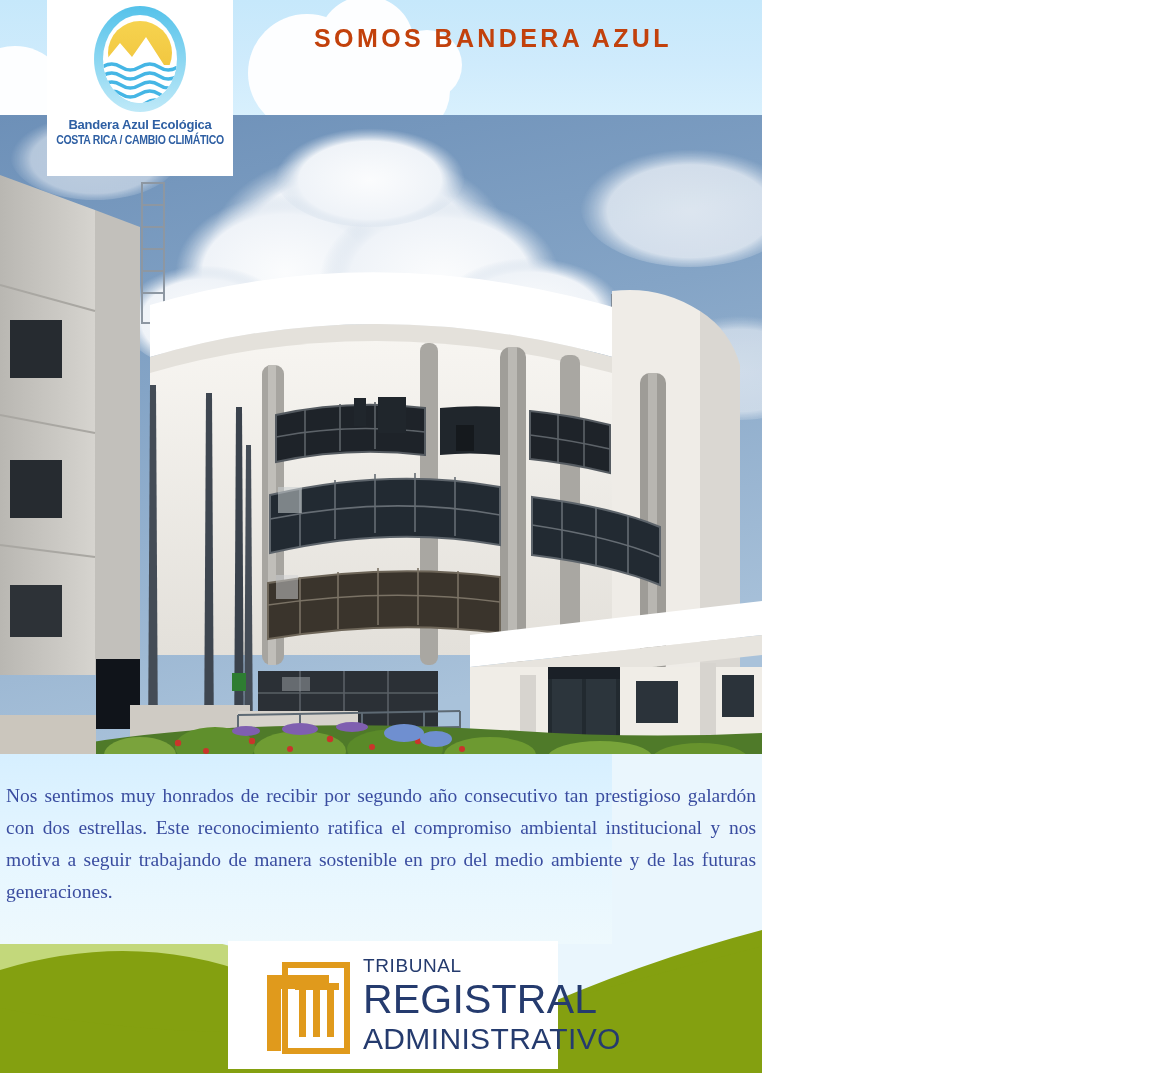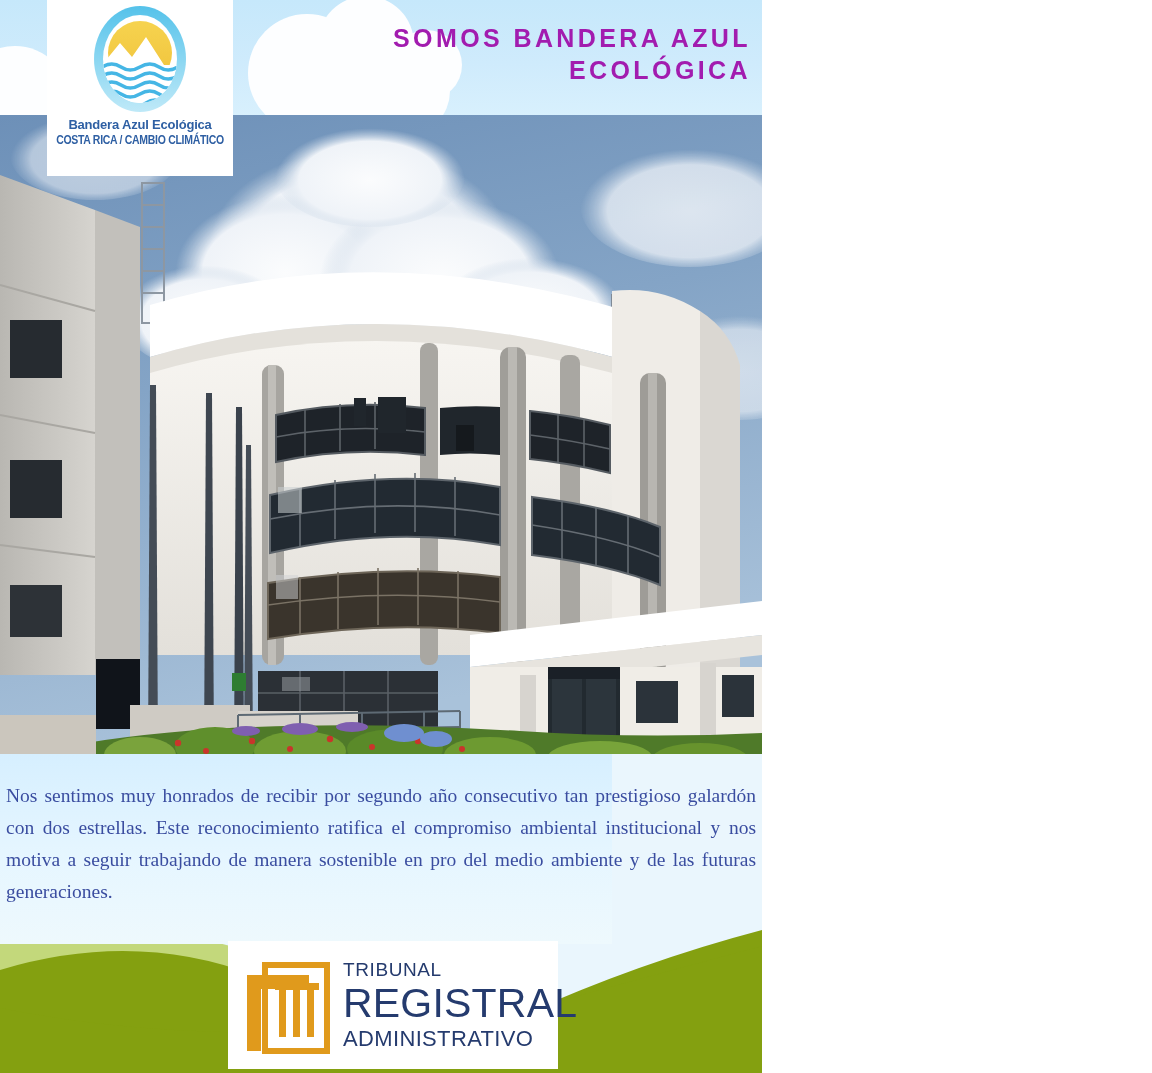--- a/index.html
+++ b/index.html
@@ -11,23 +11,23 @@
   .header{position:absolute;left:0;top:0;width:762px;height:116px;
           background:linear-gradient(180deg,#c6e8fb 0%,#cfebfc 55%,#d8f0fd 100%);overflow:hidden;}
   .cloud{position:absolute;background:#fdfeff;border-radius:50%;}
   .c1{left:248px;top:14px;width:118px;height:118px;}
   .c2{left:318px;top:-4px;width:96px;height:96px;}
   .c3{left:300px;top:46px;width:150px;height:90px;border-radius:60px;}
   .c4{left:392px;top:30px;width:70px;height:70px;}
   .c5{left:-40px;top:46px;width:110px;height:110px;}
   .c6{left:12px;top:68px;width:80px;height:80px;}
 
-  .header-title{position:absolute;left:235px;top:22px;width:516px;text-align:right;
+  .header-title{position:absolute;left:235px;top:22px;width:516px;text-align:center;
                 font-family:"Liberation Sans",sans-serif;font-weight:bold;font-size:25px;
-                letter-spacing:3.4px;line-height:1.28;color:#a21caf;z-index:4;}
+                letter-spacing:3.4px;line-height:1.28;color:#c2410c;z-index:4;}
 
   
   .photo{position:absolute;left:0;top:115px;width:762px;height:639px;overflow:hidden;background:#8ea9c6;}
 
   
   .logo-card{position:absolute;left:47px;top:-2px;width:186px;height:178px;background:#ffffff;z-index:12;
              display:flex;flex-direction:column;align-items:center;justify-content:flex-start;padding-top:5px;box-sizing:border-box;}
   .bae-mark{width:104px;height:112px;}
   .bae-name{font-family:"Liberation Sans",sans-serif;font-weight:bold;font-size:13px;color:#2e5fa3;
             letter-spacing:-0.2px;margin-top:2px;white-space:nowrap;}
@@ -39,43 +39,42 @@
              background:linear-gradient(180deg,#d6efff 0%,#e6f6ff 55%,#eef9fd 100%);z-index:6;}
   .body-text{position:absolute;left:6px;top:6px;width:750px;color:#3a4da0;
              font-family:"Liberation Serif",serif;font-size:19.5px;line-height:32px;
              text-align:justify;text-justify:inter-word;}
 
   
   .waves{position:absolute;left:0;top:900px;width:762px;height:173px;z-index:5;}
 
   
   .tra-card{position:absolute;left:228px;top:941px;width:330px;height:128px;background:#ffffff;z-index:14;
-            display:flex;align-items:center;padding-left:9px;box-sizing:border-box;}
+            display:flex;align-items:center;padding-left:29px;box-sizing:border-box;}
   .tra-mark{width:96px;height:100px;flex:0 0 auto;}
   .tra-text{margin-left:10px;font-family:"Liberation Sans",sans-serif;color:#253b6e;line-height:1;}
   .tra-l1{font-size:19px;letter-spacing:0.6px;}
   .tra-l2{font-size:41px;letter-spacing:0.2px;margin-top:4px;}
-  .tra-l3{font-size:22px;letter-spacing:0.35px;margin-top:4px;}
+  .tra-l3{font-size:30px;letter-spacing:0.35px;margin-top:4px;}
 </style>
 </head>
 <body>
 
 <div class="slide">
 
   <div class="header">
     <div class="cloud c1"></div>
     <div class="cloud c2"></div>
     <div class="cloud c3"></div>
     <div class="cloud c4"></div>
     <div class="cloud c5"></div>
     <div class="cloud c6"></div>
   </div>
   <div class="header-title">
     <div>SOMOS BANDERA AZUL</div>
-    <div>ECOLÓGICA</div>
   </div>
 
   <div class="photo">
     <svg width="762" height="639" viewBox="0 0 762 639" preserveAspectRatio="none">
       <defs>
         <linearGradient id="skyg" x1="0" y1="0" x2="0.25" y2="1">
           <stop offset="0" stop-color="#6d90b8"></stop>
             <stop offset="0.45" stop-color="#84a4c6"></stop>
             <stop offset="1" stop-color="#a9c2da"></stop>
         </linearGradient>

